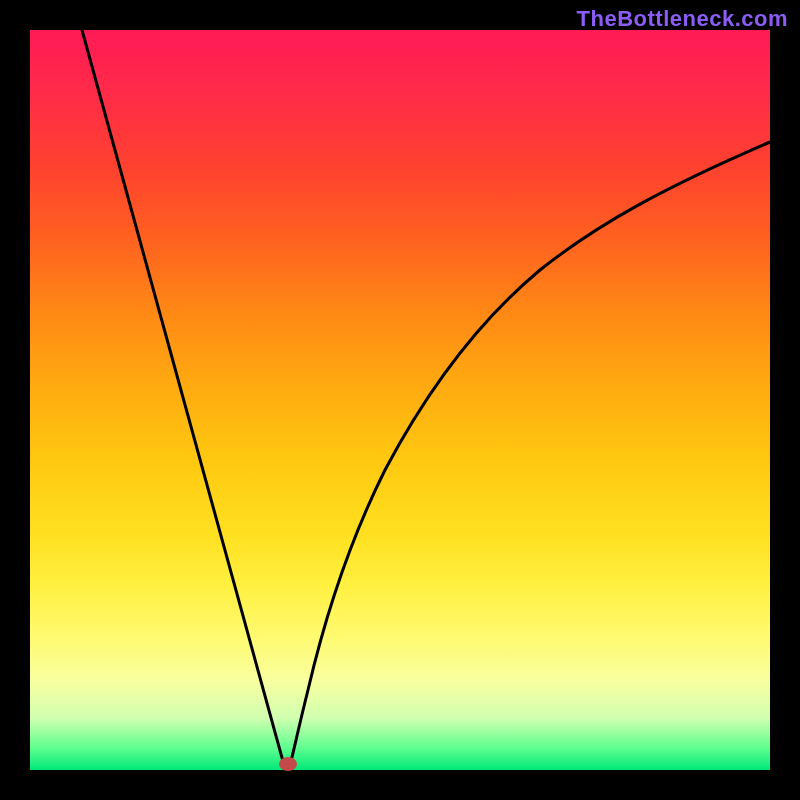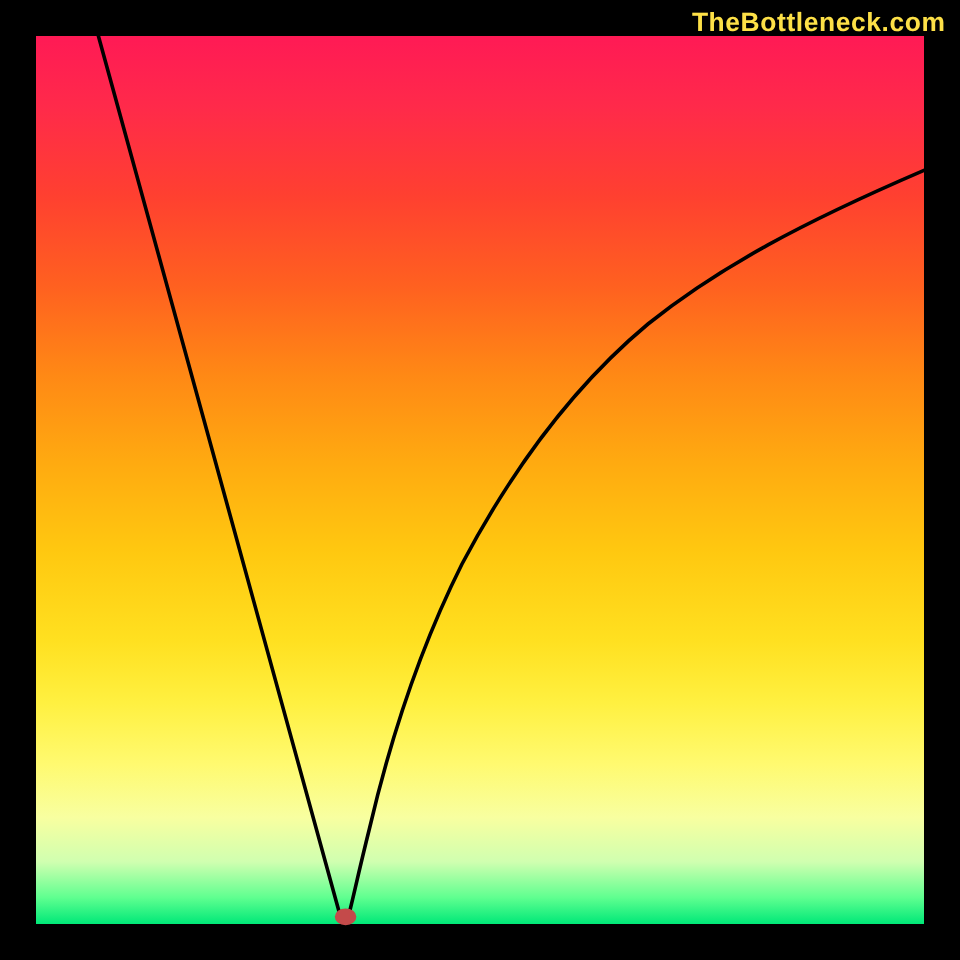--- a/index.html
+++ b/index.html
@@ -32,21 +32,21 @@
         #60ff90 97%,
         #00e878 100%
       );
     }
     .watermark {
       position: absolute;
       top: 6px;
       right: 12px;
       font-size: 22px;
       font-weight: bold;
-      color: #fde047;
+      color: #8b5cf6;
       letter-spacing: 0.5px;
       z-index: 10;
     }
     svg.curve {
       position: absolute;
       left: 0;
       top: 0;
       width: 100%;
       height: 100%;
       pointer-events: none;

